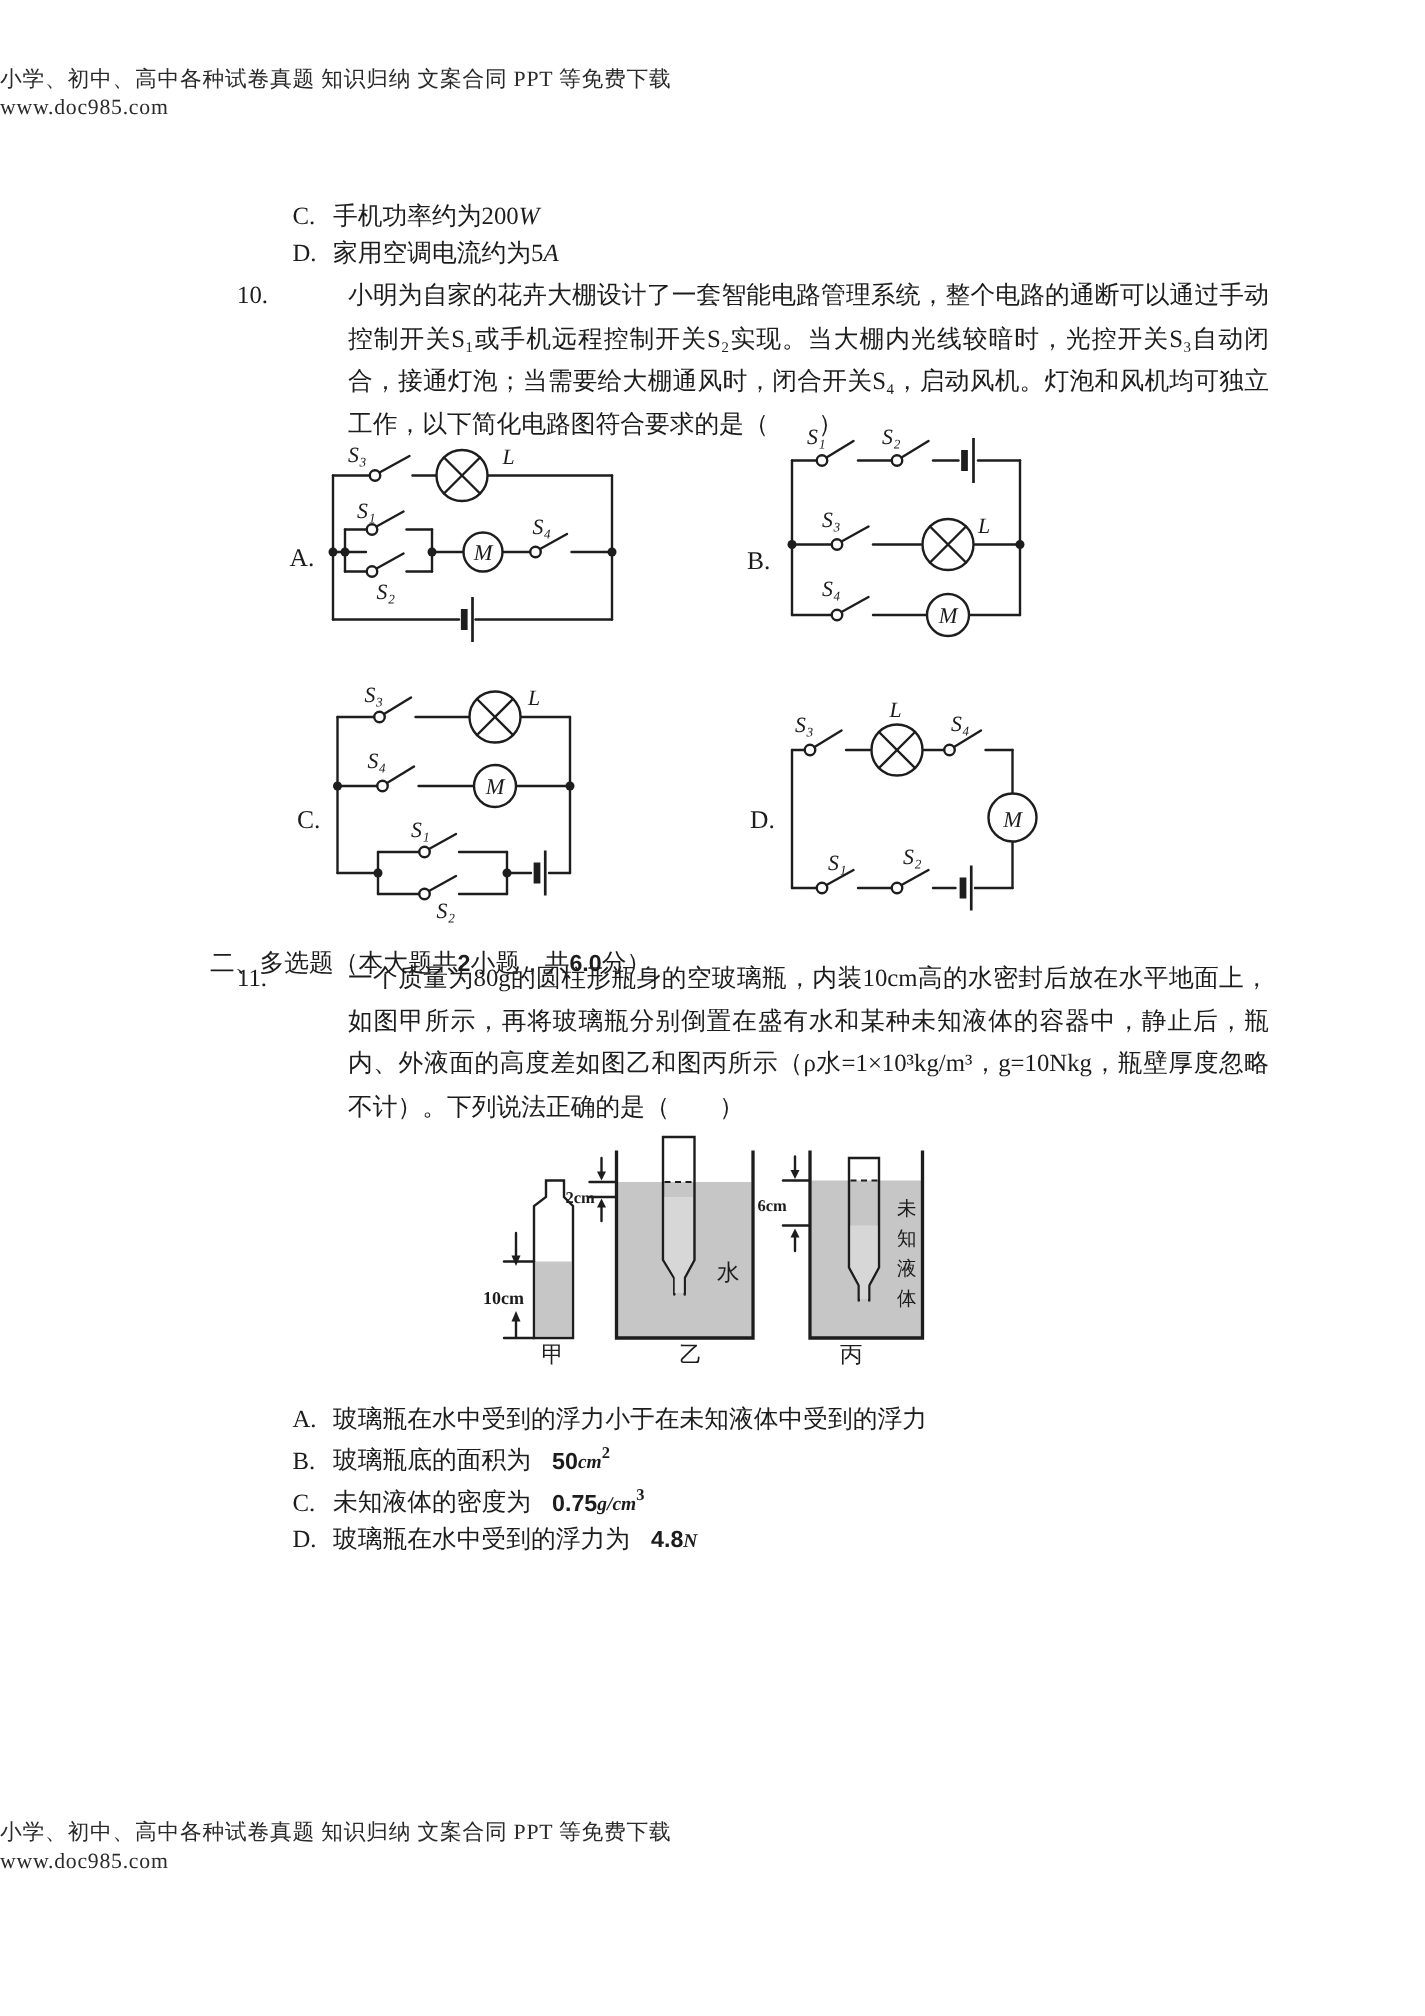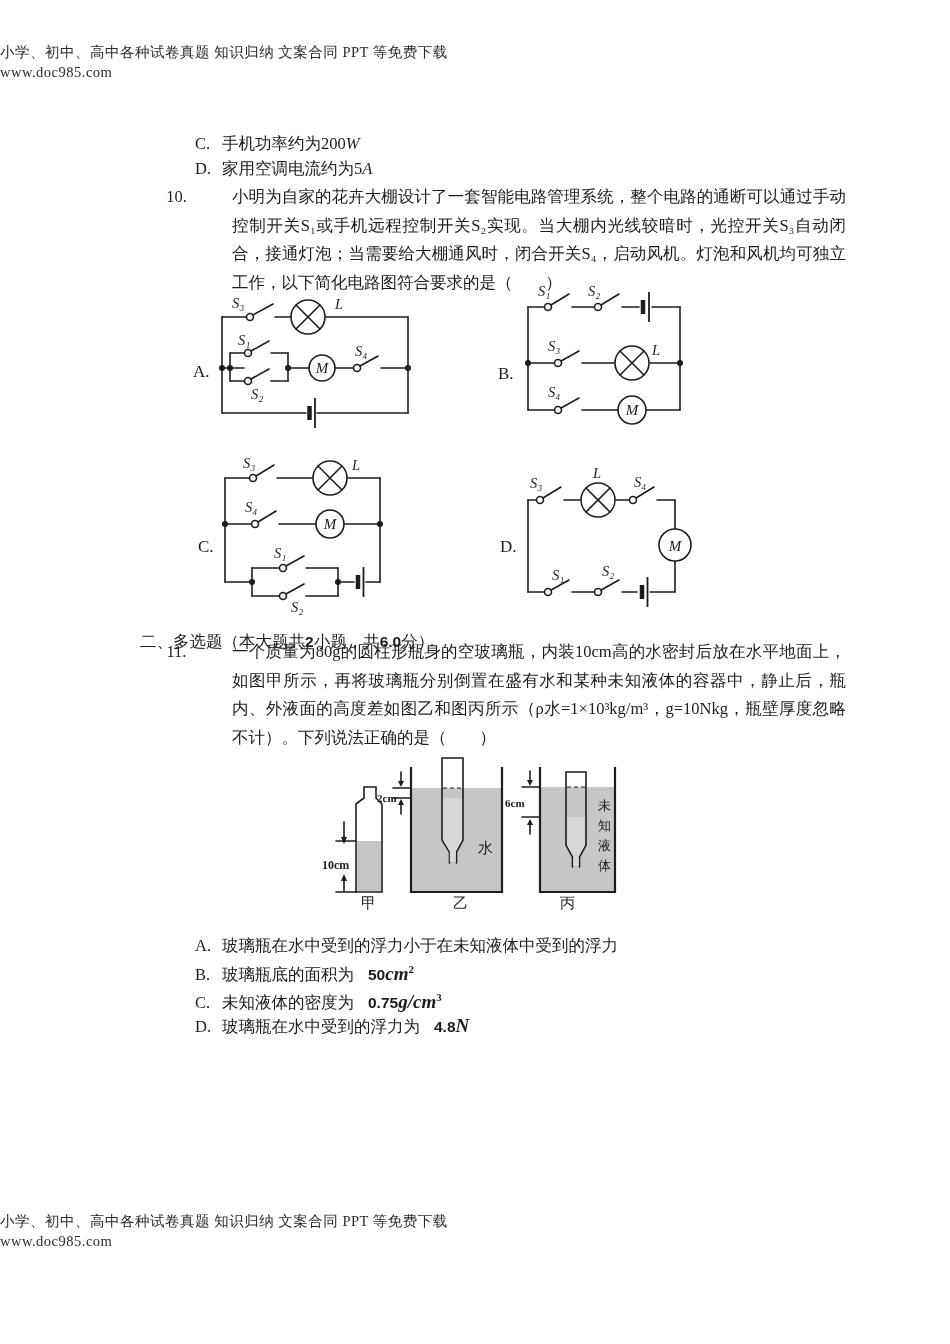--- a/index.html
+++ b/index.html
@@ -3,26 +3,26 @@
 <meta charset="utf-8">
 <style>
   html,body{margin:0;padding:0;background:#e8e8e8;}
   .page{position:relative;width:950px;height:1344px;background:#ffffff;
         font-family:"Liberation Serif",serif;color:#1c1c1c;overflow:hidden;margin:0 auto;}
   .hline{position:absolute;left:0;width:100%;text-align:left;font-size:14.5px;color:#2a2a2a;letter-spacing:.5px;}
   .optrow{position:absolute;display:flex;font-size:16.5px;line-height:25px;align-items:baseline;}
   .olabel{width:27px;flex:none;}
   .mi{font-style:italic;}
   .question{position:absolute;left:158px;display:flex;font-size:16.5px;line-height:28.5px;}
-  .qnum{width:37px;flex:none;text-align:center;}
+  .qnum{width:37px;flex:none;}
   .qtext{width:614px;text-align:justify;margin-left:37px;}
   .sec-head{position:absolute;left:140px;font-size:16.5px;}
   .sec-head b{font-family:"Liberation Sans",sans-serif;font-size:15.5px;}
   .vnum{font-family:"Liberation Sans",sans-serif;font-weight:700;font-size:15.5px;padding-left:14px;}
-  .vunit{font-weight:700;font-style:italic;font-size:19px;}
+  .vunit{font-weight:700;font-style:italic;font-size:13px;}
   sup{font-size:11px;font-weight:700;}
   svg{position:absolute;overflow:visible;}
   svg text{font-family:"Liberation Serif",serif;fill:#1c1c1c;}
   .clabel{font-size:17px;}
   .slabel{font-style:italic;font-size:14.5px;}
   .mtext{font-style:italic;font-size:15px;text-anchor:middle;}
   .w{stroke:#1d1d1d;stroke-width:1.6;fill:none;stroke-linecap:round;}
   .sw{fill:#ffffff;stroke:#1d1d1d;stroke-width:1.6;}
   .dot{fill:#1d1d1d;stroke:none;}
   .batl{stroke:#1d1d1d;stroke-width:1.8;}

